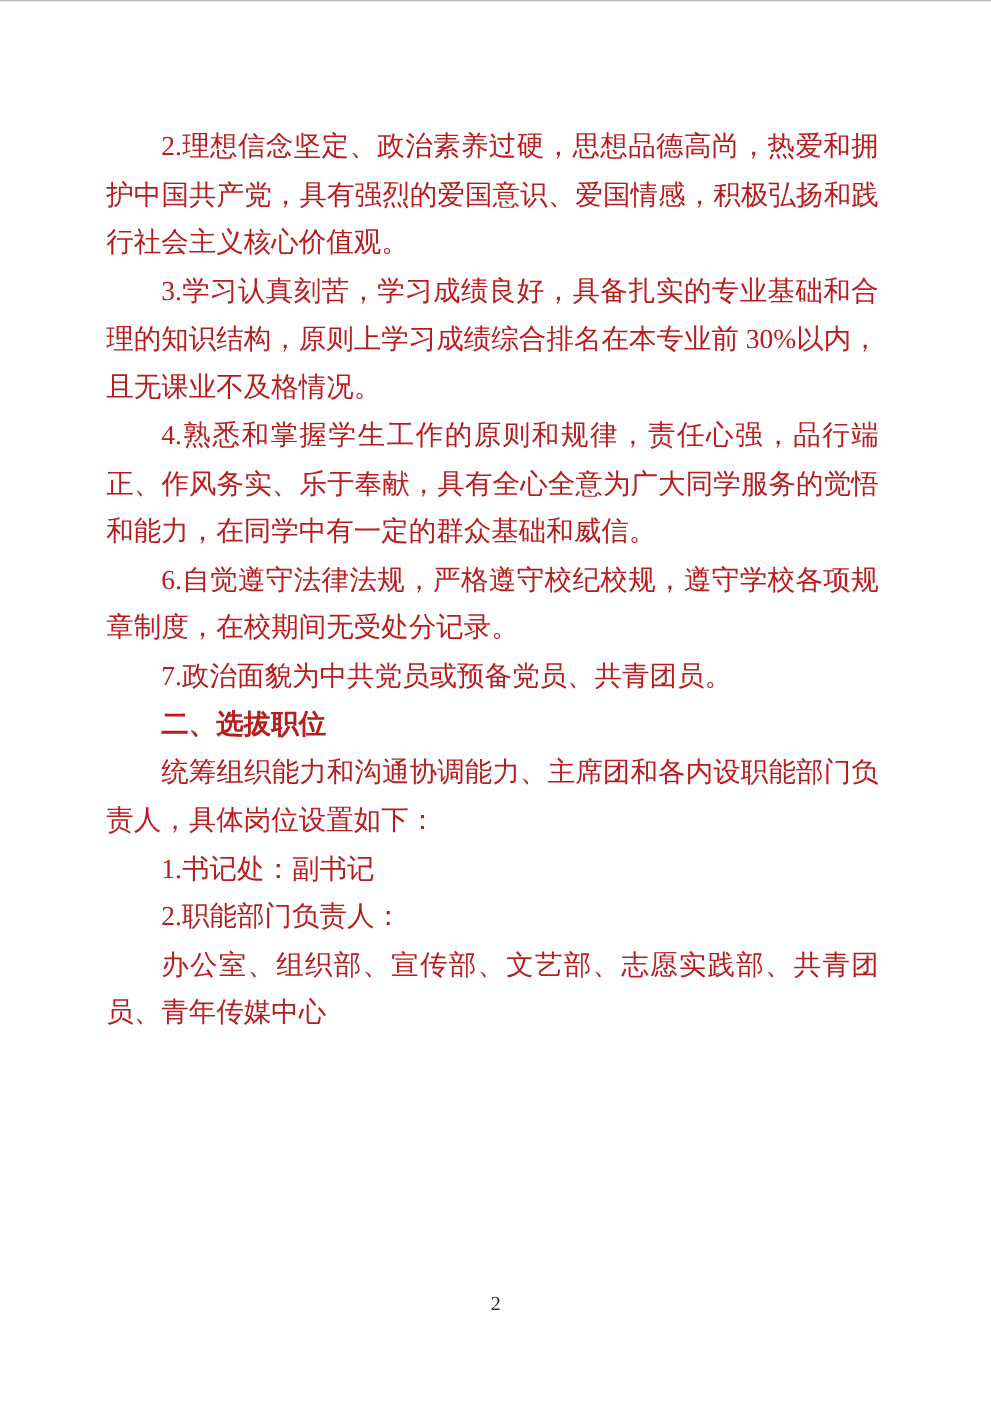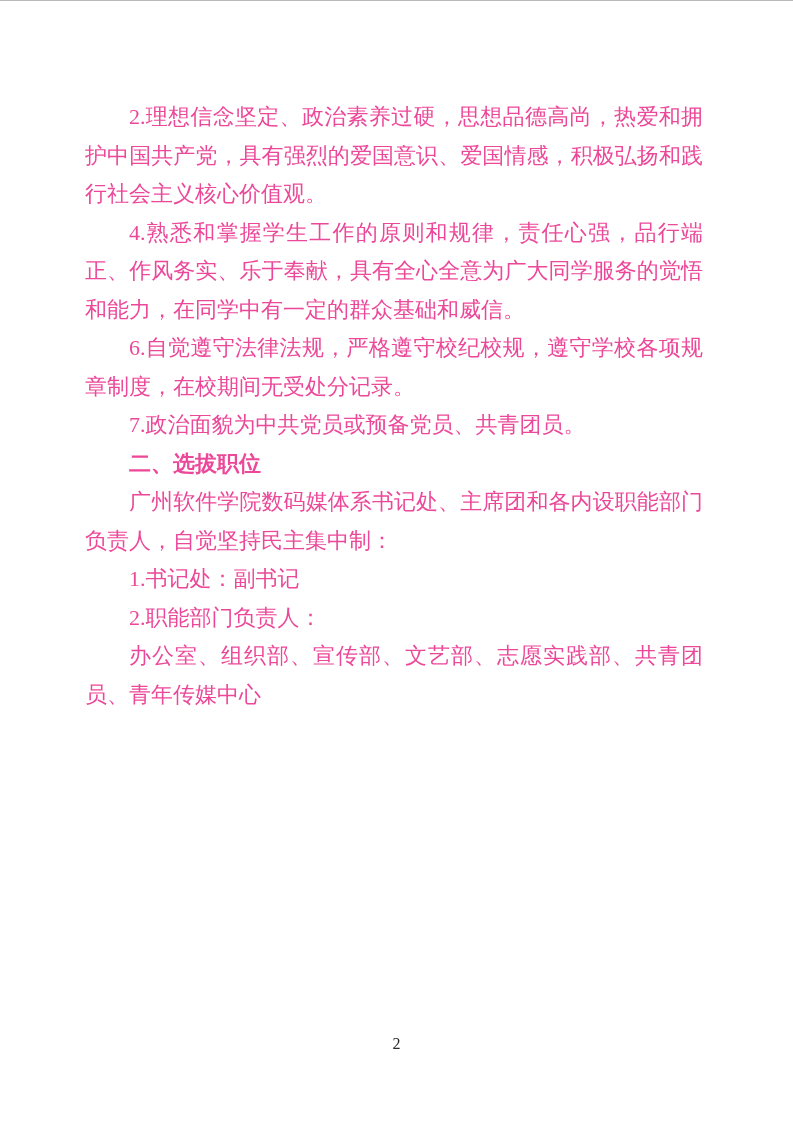--- a/index.html
+++ b/index.html
@@ -19,21 +19,21 @@
   .doc-body {
     position: absolute;
     left: 85px;
     top: 97px;
     width: 618px;
   }
   .para {
     margin: 0;
     font-size: 22px;
     line-height: 38.5px;
-    color: #ec4899;
+    color: #b91c1c;
     text-align: justify;
     text-indent: 2em;
     font-family: "Liberation Serif", "DejaVu Serif", serif;
   }
   .para.heading {
     font-family: Liberation Serif, serif;
     font-weight: bold;
   }
   .page-footer {
     position: absolute;
@@ -47,25 +47,26 @@
     color: #2a2a2a;
     font-family: "Liberation Serif", "DejaVu Serif", serif;
   }
 </style>
 </head>
 <body>
 
 <div class="page">
   <div class="doc-body" id="doc-body">
       <p class="para">2.理想信念坚定、政治素养过硬，思想品德高尚，热爱和拥护中国共产党，具有强烈的爱国意识、爱国情感，积极弘扬和践行社会主义核心价值观。</p>
+      <p class="para">3.学习认真刻苦，学习成绩良好，具备扎实的专业基础和合理的知识结构，原则上学习成绩综合排名在本专业前 30%以内，且无课业不及格情况。</p>
       <p class="para">4.熟悉和掌握学生工作的原则和规律，责任心强，品行端正、作风务实、乐于奉献，具有全心全意为广大同学服务的觉悟和能力，在同学中有一定的群众基础和威信。</p>
       <p class="para">6.自觉遵守法律法规，严格遵守校纪校规，遵守学校各项规章制度，在校期间无受处分记录。</p>
       <p class="para">7.政治面貌为中共党员或预备党员、共青团员。</p>
       <p class="para heading">二、选拔职位</p>
-      <p class="para">广州软件学院数码媒体系书记处、主席团和各内设职能部门负责人，自觉坚持民主集中制：</p>
+      <p class="para">统筹组织能力和沟通协调能力、主席团和各内设职能部门负责人，具体岗位设置如下：</p>
       <p class="para">1.书记处：副书记</p>
       <p class="para">2.职能部门负责人：</p>
       <p class="para">办公室、组织部、宣传部、文艺部、志愿实践部、共青团员、青年传媒中心</p>
     </div>
   <div class="page-footer">
     <span class="page-number">2</span>
   </div>
 </div>
 
 </body></html>

